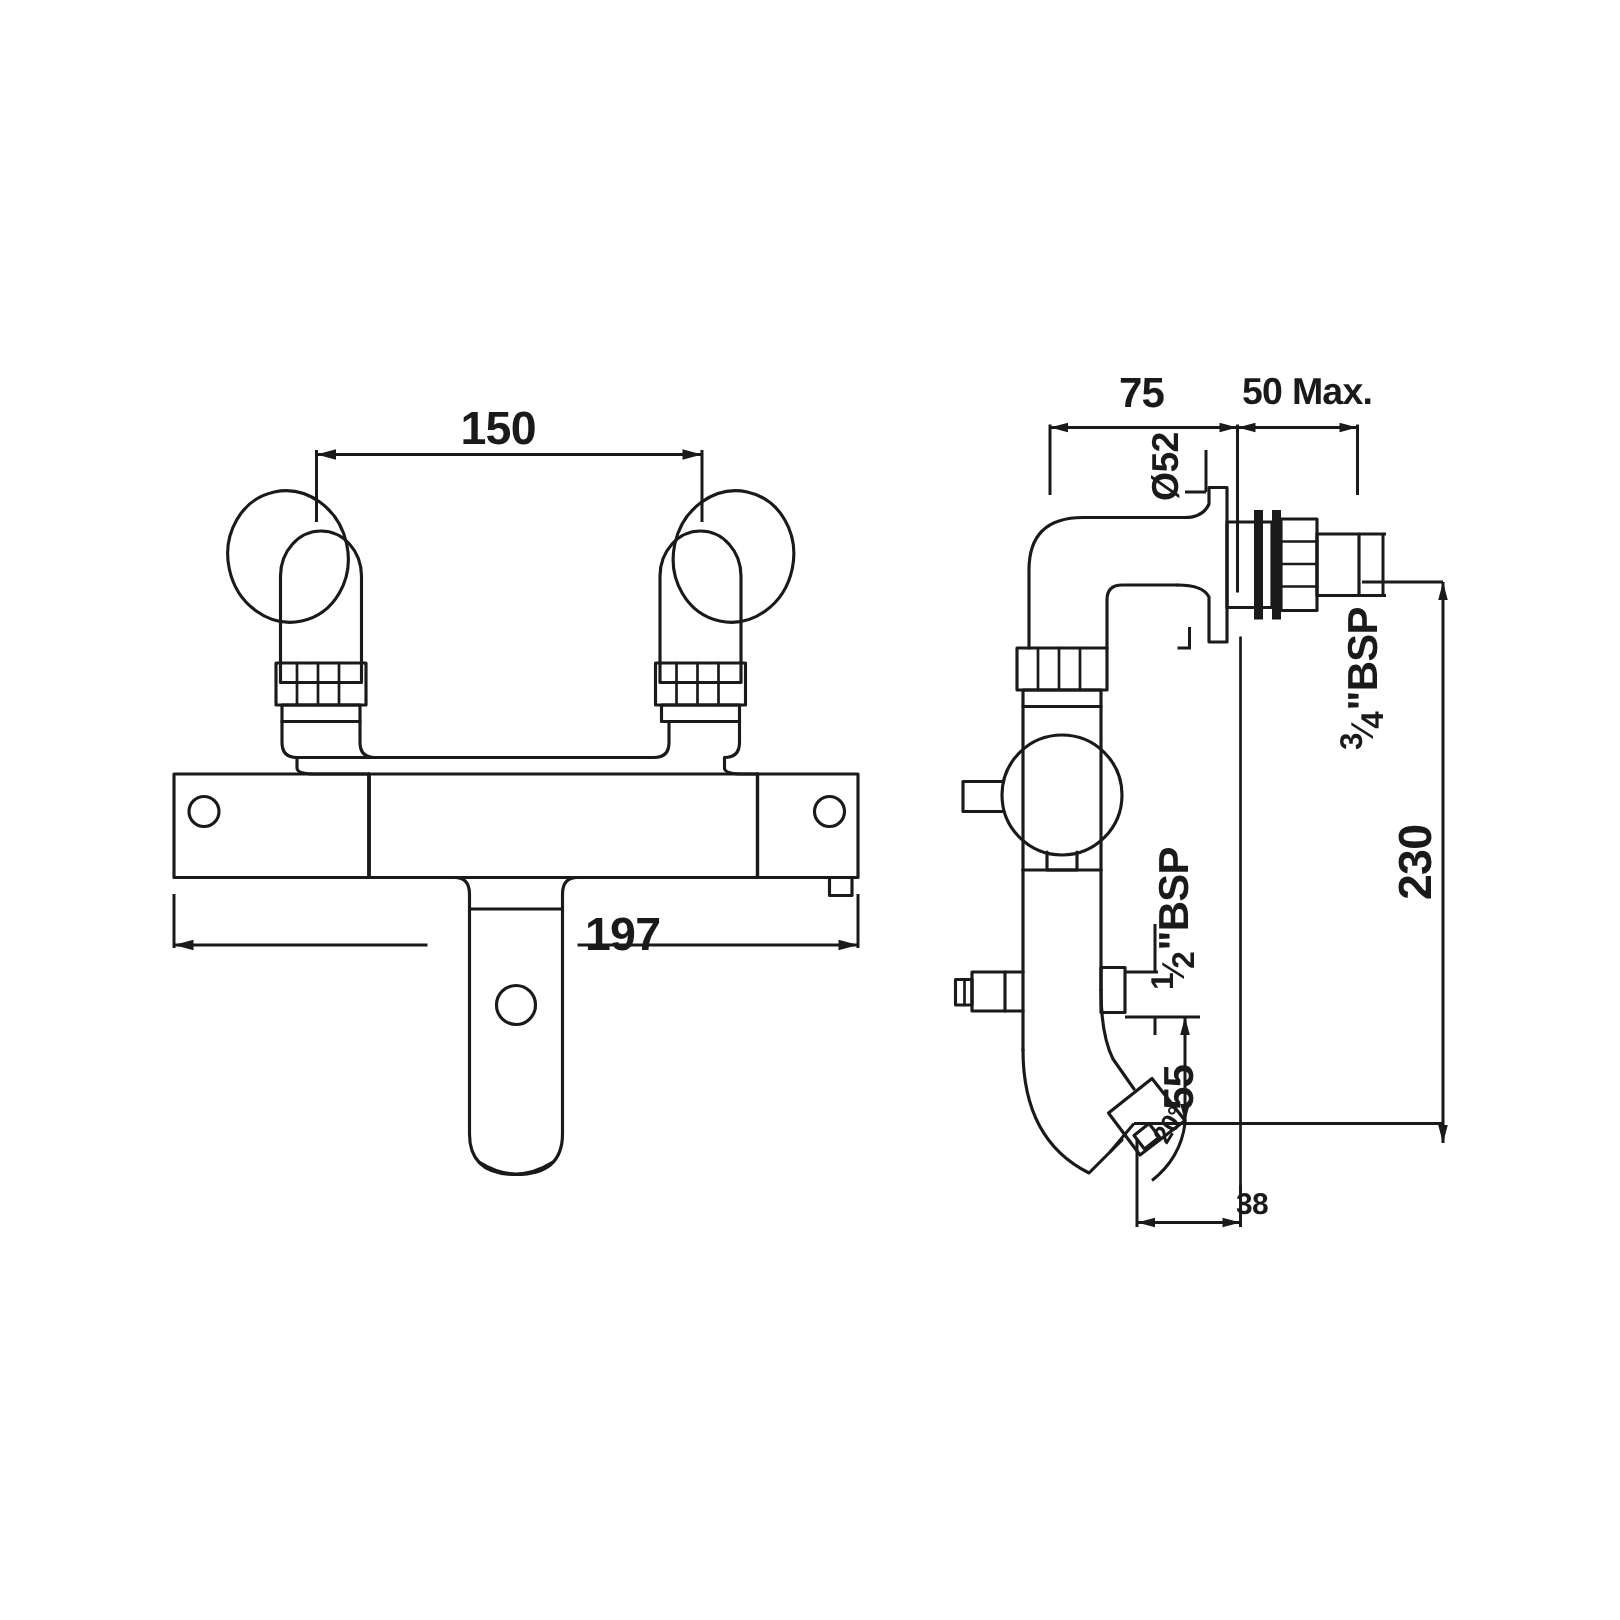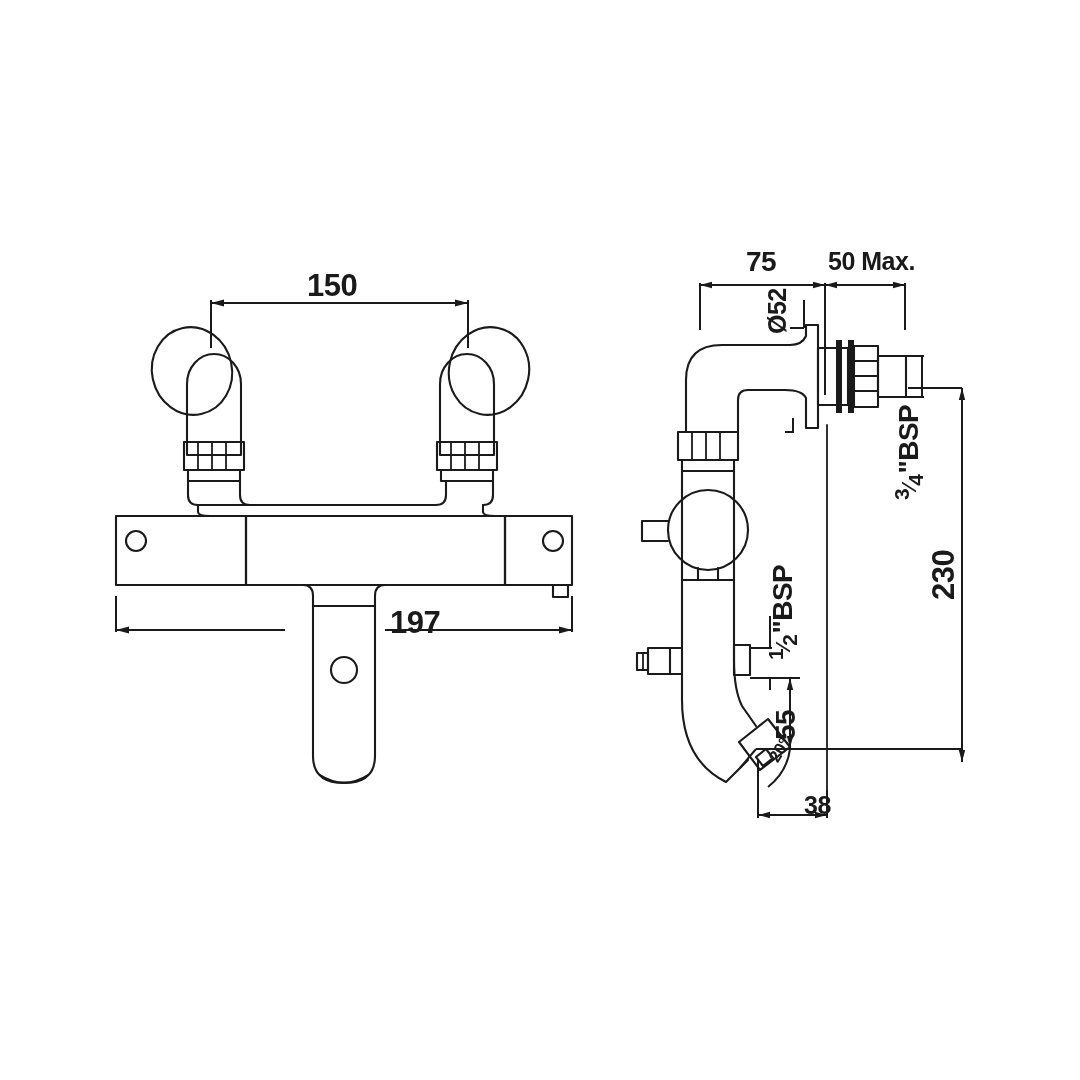--- a/index.html
+++ b/index.html
@@ -282,21 +282,21 @@
   <div class="dimlabel" style="left:746px; top:248px; font-size:28px;">75</div>
 
   <div class="dimlabel" style="left:828px; top:249px; font-size:25px;">50 Max.</div>
 
   <div class="dimlabel rot90" style="left:765px; top:334px; font-size:25px;">Ø52</div>
 
   <div class="dimlabel rot90" style="left:928px; top:600px; font-size:31px;">230</div>
 
   <div class="dimlabel rot90" style="left:772px; top:740px; font-size:28px;">55</div>
 
-  <div class="dimlabel" style="left:804px; top:793px; font-size:25px;">38</div>
+  <div class="dimlabel" style="left:824px; top:793px; font-size:20px;">38</div>
 
   <div class="dimlabel" style="left:766px; top:756px; font-size:17px; transform:rotate(-58deg); transform-origin:left top;">20°</div>
 
   <div style="position:absolute; left:893px; top:500px; transform:rotate(-90deg); transform-origin:left top;
               display:flex; align-items:center; color:#1a1a1a; font-family:'Liberation Sans',sans-serif;
               font-weight:bold; white-space:nowrap; letter-spacing:-0.5px;">
     <span style="display:inline-flex; align-items:center; font-size:21px;">
       <span style="position:relative; top:-7px;">3</span>
       <span style="padding:0 0px;">⁄</span>
       <span style="position:relative; top:7px;">4</span>

